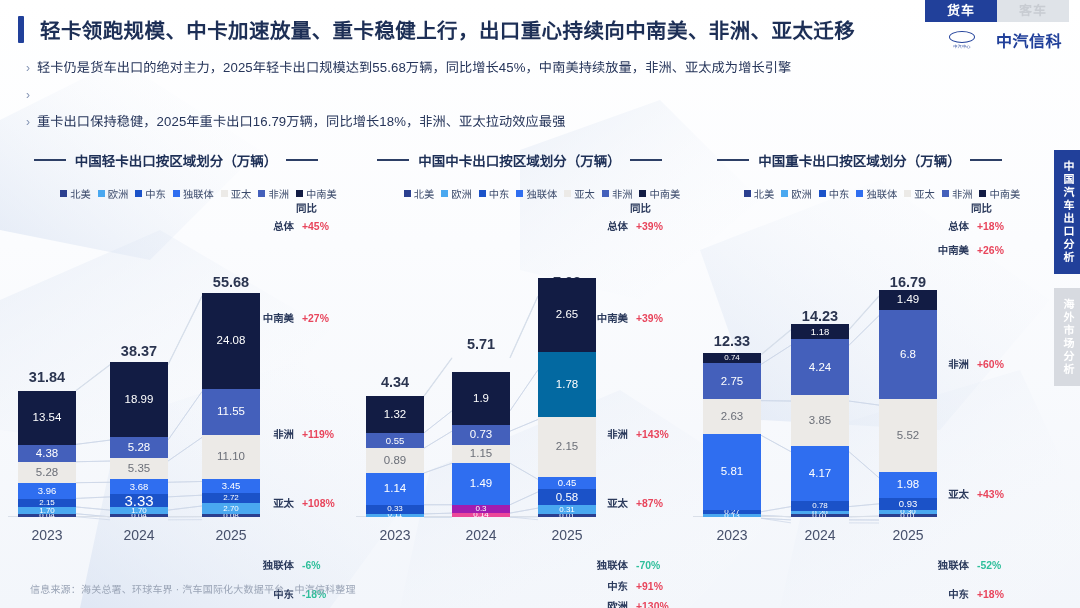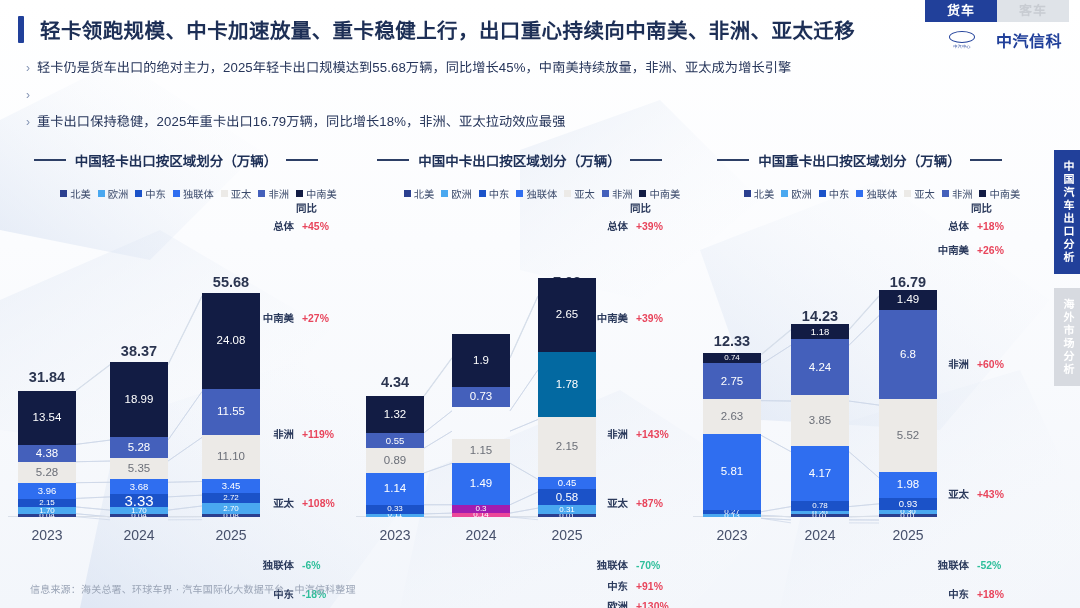--- a/index.html
+++ b/index.html
@@ -413,21 +413,21 @@
           </div>
           <div class="bar-total" style="bottom: 201.131px; left: 100px; width: 58px;">5.71</div>
           <div class="xlabel" style="left: 100px;">2024</div>
           <div class="bar" style="left: 100px;">
             <div class="seg" style="height: 52.9508px; background: rgb(18, 28, 68); color: rgb(255, 255, 255);">
               <span>1.9</span>
             </div>
             <div class="seg" style="height: 20.3443px; background: rgb(68, 96, 187); color: rgb(255, 255, 255);">
               <span>0.73</span>
             </div>
-            <div class="seg" style="height: 24px; background: rgb(236, 234, 231); color: rgb(107, 111, 120); margin-top: 32px;">
+            <div class="seg" style="height: 18px; background: rgb(236, 234, 231); color: rgb(107, 111, 120);">
               <span>1.15</span>
             </div>
             <div class="seg" style="height: 41.5246px; background: rgb(47, 110, 240); color: rgb(255, 255, 255);">
               <span>1.49</span>
             </div>
             <div class="seg" style="height: 8.36066px; background: #a21caf; color: rgb(255, 255, 255); font-size: 8px;">
               <span>0.3</span>
             </div>
             <div class="seg" style="height: 3.90164px; background: #ec4899; color: rgb(255, 255, 255); font-size: 8px;">
               <span>0.14</span>

